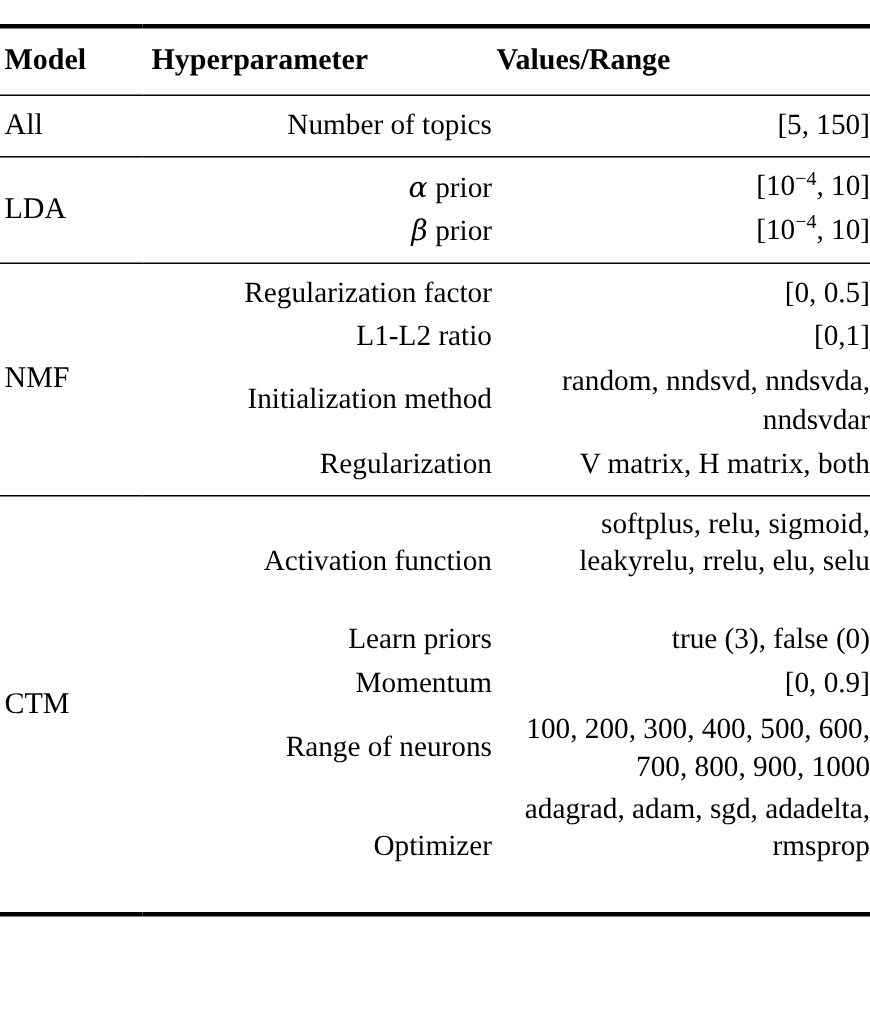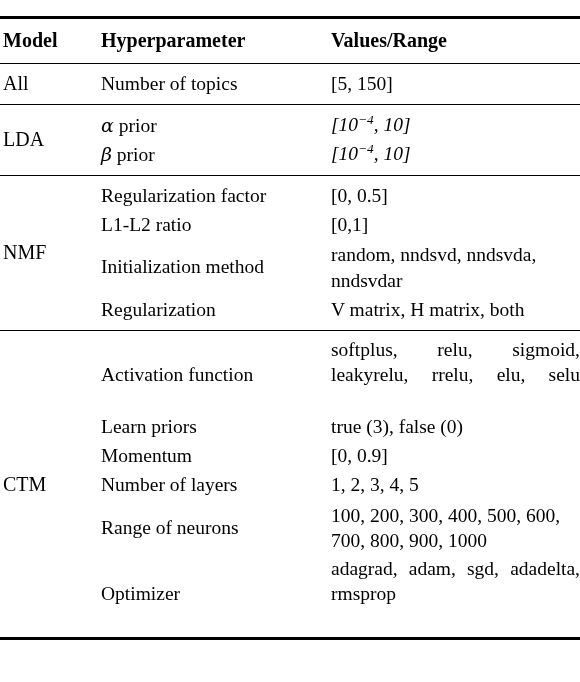--- a/index.html
+++ b/index.html
@@ -89,21 +89,21 @@
   }
   .sec-row .v {
     width: 252px;
     padding-left: 3px;
     box-sizing: border-box;
   }
 
   .pad-row { height: 6px; }
 
   
-  .sec-row .p, .sec-row .v { height: 29px; }
+  .sec-row .p, .sec-row .v { height: 29px; text-align: right; }
   .sec-row.tall .p, .sec-row.tall .v { height: 56px; }
 
   
   .just {
     text-align: justify;
     text-align-last: left;
     line-height: 1.30;
     hyphens: none;
   }
   .just::after {
@@ -120,21 +120,20 @@
     vertical-align: middle;
   }
   .greek {
     font-family: "DejaVu Serif", "Liberation Serif", serif;
     font-style: italic;
     font-size: 19px;
   }
   .math {
     font-family: "Liberation Serif", "DejaVu Serif", serif;
     white-space: nowrap;
-    font-style: italic;
   }
   .math sup {
     font-size: 0.68em;
     vertical-align: 0.52em;
     line-height: 0;
   }
 </style>
 </head>
 <body>
 
@@ -253,24 +252,20 @@
               <div class="v just">softplus, relu, sigmoid, leakyrelu, rrelu, elu, selu</div>
             </div>
             <div class="sec-row">
               <div class="p">Learn priors</div>
               <div class="v">true (3), false (0)</div>
             </div>
             <div class="sec-row">
               <div class="p">Momentum</div>
               <div class="v">[0, 0.9]</div>
             </div>
-            <div class="sec-row">
-              <div class="p">Number of layers</div>
-              <div class="v">1, 2, 3, 4, 5</div>
-            </div>
             <div class="sec-row tall">
               <div class="p">Range of neurons</div>
               <div class="v nojust">100, 200, 300, 400, 500, 600, 700, 800, 900, 1000</div>
             </div>
             <div class="sec-row tall">
               <div class="p">Optimizer</div>
               <div class="v just">adagrad, adam, sgd, adadelta, rmsprop</div>
             </div>
           </div>
         </td>

